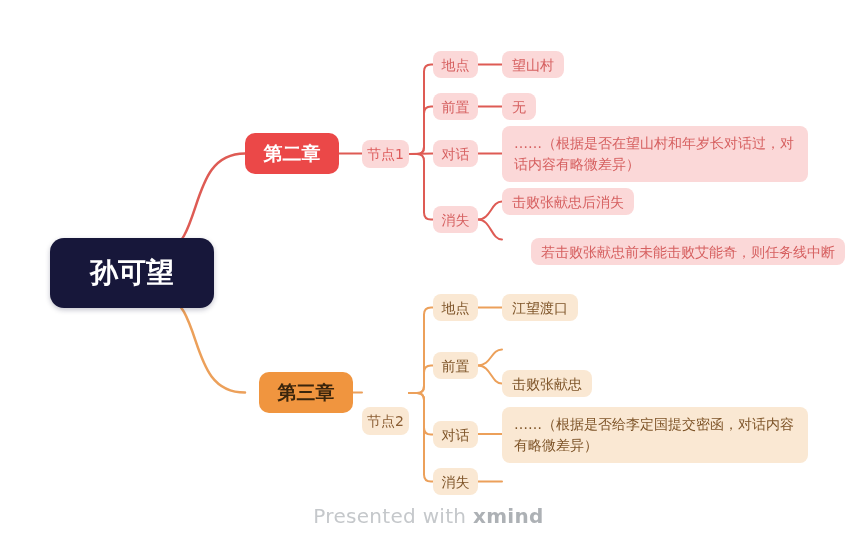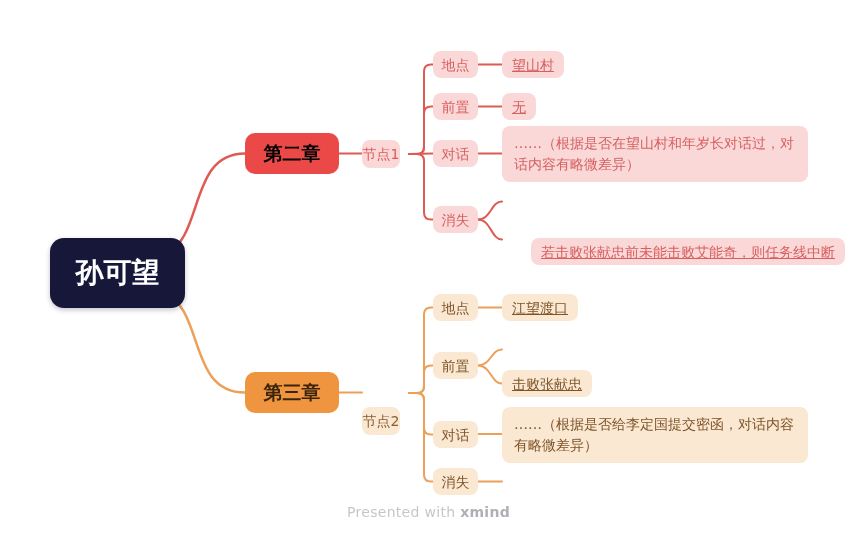--- a/index.html
+++ b/index.html
@@ -15,56 +15,56 @@
     position:absolute;
     display:flex;align-items:center;justify-content:center;
     box-sizing:border-box;
     white-space:nowrap;
     border-radius:8px;
     font-size:14px;
     line-height:1;
   }
   
   .root{
-    width:135px;height:70px;
+    width:164px;height:70px;
     background:#17173A;color:#ffffff;
     border-radius:14px;
     font-size:28px;font-weight:bold;
     box-shadow:0 2px 5px rgba(23,23,58,.25);
   }
   
   .chapter{
     width:94px;height:41px;
     border-radius:10px;
     font-size:19px;font-weight:bold;
   }
-  .chapter.red{background:#EB4848;color:#000000;}
+  .chapter.red{background:#EB4848;color:#ffffff;}
   .chapter.orange{background:#F0953F;color:#3A250C;}
   
-  .mid{width:38px;height:28px;}
+  .mid{width:47px;height:28px;}
   
   .label{width:45px;height:27px;}
   
-  .leaf{height:27px;padding:12px 10px;text-decoration:underline;}
+  .leaf{height:27px;padding:12px 10px;}
   
   .wide{
     display:block;width:306px;
     padding:7px 12px;
     white-space:normal;
     line-height:1.5;
     text-align:left;
   }
   .pink{background:#FBD8D8;color:#D66060;}
   .pink-strong{background:#FBD8D8;color:#DD5B5B;}
   .cream{background:#FAE8D3;color:#7E5428;}
   .cream-strong{background:#FAE8D3;color:#8A5D33;}
   .footer{
     position:absolute;left:0;top:504px;width:857px;
     text-align:center;
-    font-size:14px;color:#C5C8CB;
+    font-size:20px;color:#C5C8CB;
     letter-spacing:.3px;
   }
   .footer b{color:#ADB1B5;font-weight:bold;}
 </style>
 </head>
 <body>
 
 <div class="stage">
 
   <svg class="wires" viewBox="0 0 857 544" fill="none">
@@ -106,23 +106,24 @@
   <div class="node label pink" style="left:433px;top:51px;">地点</div>
   <div class="node leaf pink" style="left:502px;top:51px;">望山村</div>
 
   <div class="node label pink" style="left:433px;top:93px;">前置</div>
   <div class="node leaf pink" style="left:502px;top:93px;">无</div>
 
   <div class="node label pink" style="left:433px;top:140px;">对话</div>
   <div class="node wide pink" style="left:502px;top:126px;">……（根据是否在望山村和年岁长对话过，对话内容有略微差异）</div>
 
   <div class="node label pink" style="left:433px;top:206px;">消失</div>
+  <div class="node leaf pink" style="left:502px;top:188px;">击败张献忠后消失</div>
   <div class="node leaf pink" style="left:502px;top:238px;margin-left:29px;">若击败张献忠前未能击败艾能奇，则任务线中断</div>
 
-  <div class="node chapter orange" style="left:245px;top:372px;">第三章</div>
+  <div class="node chapter orange" style="left:259px;top:372px;">第三章</div>
   <div class="node mid cream-strong" style="left:362px;top:379px;margin-top:28px;">节点2</div>
 
   <div class="node label cream" style="left:433px;top:294px;">地点</div>
   <div class="node leaf cream" style="left:502px;top:294px;">江望渡口</div>
 
   <div class="node label cream" style="left:433px;top:352px;">前置</div>
   <div class="node leaf cream" style="left:502px;top:370px;">击败张献忠</div>
 
   <div class="node label cream" style="left:433px;top:421px;">对话</div>
   <div class="node wide cream" style="left:502px;top:407px;">……（根据是否给李定国提交密函，对话内容有略微差异）</div>

